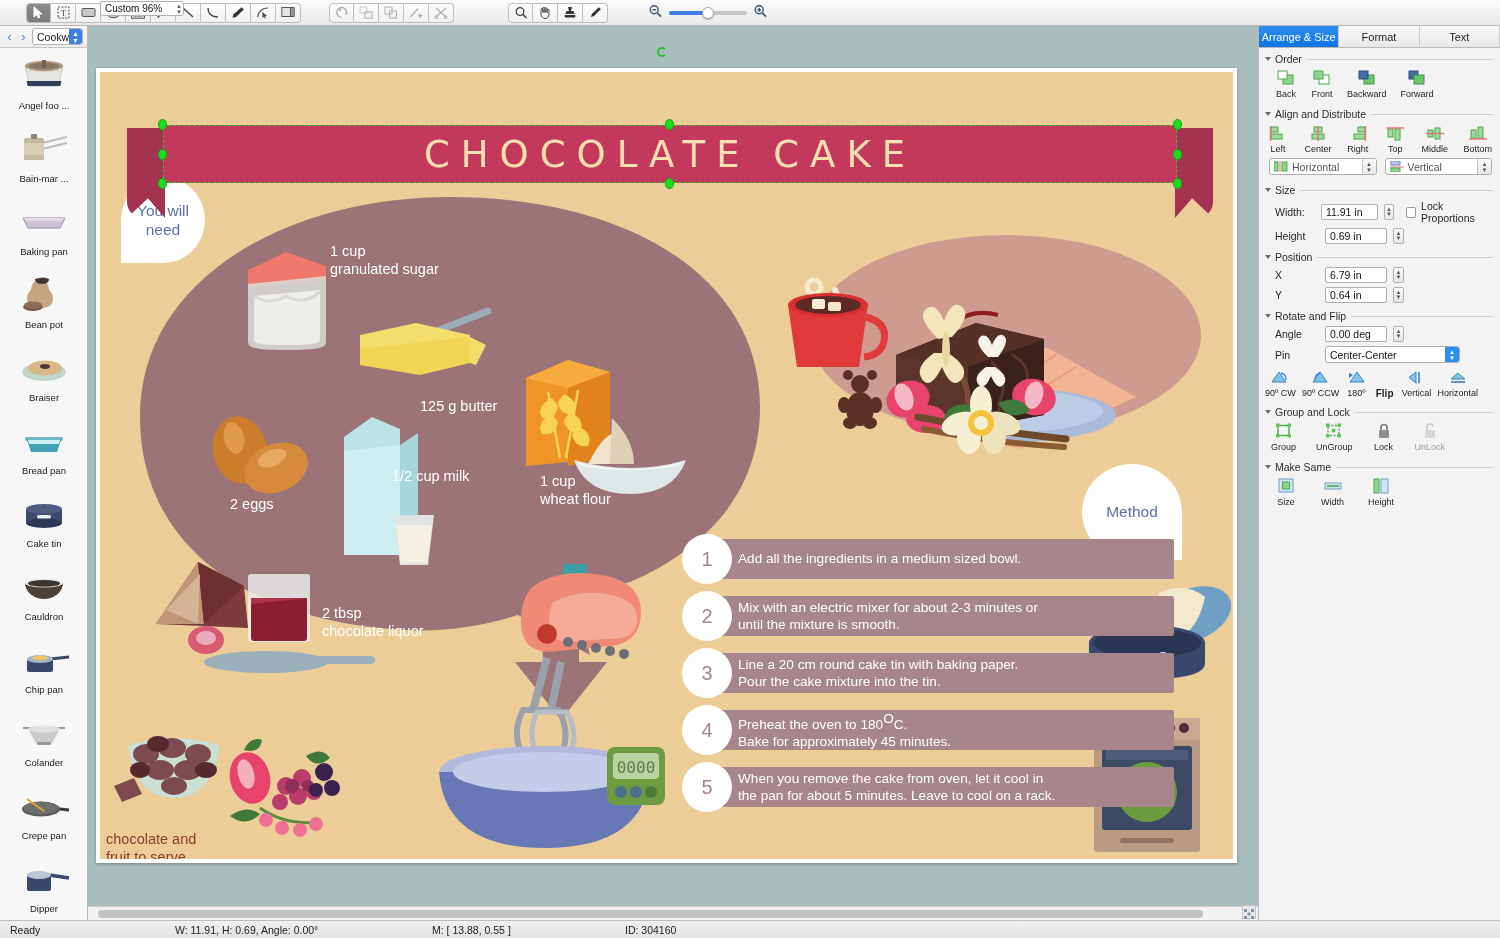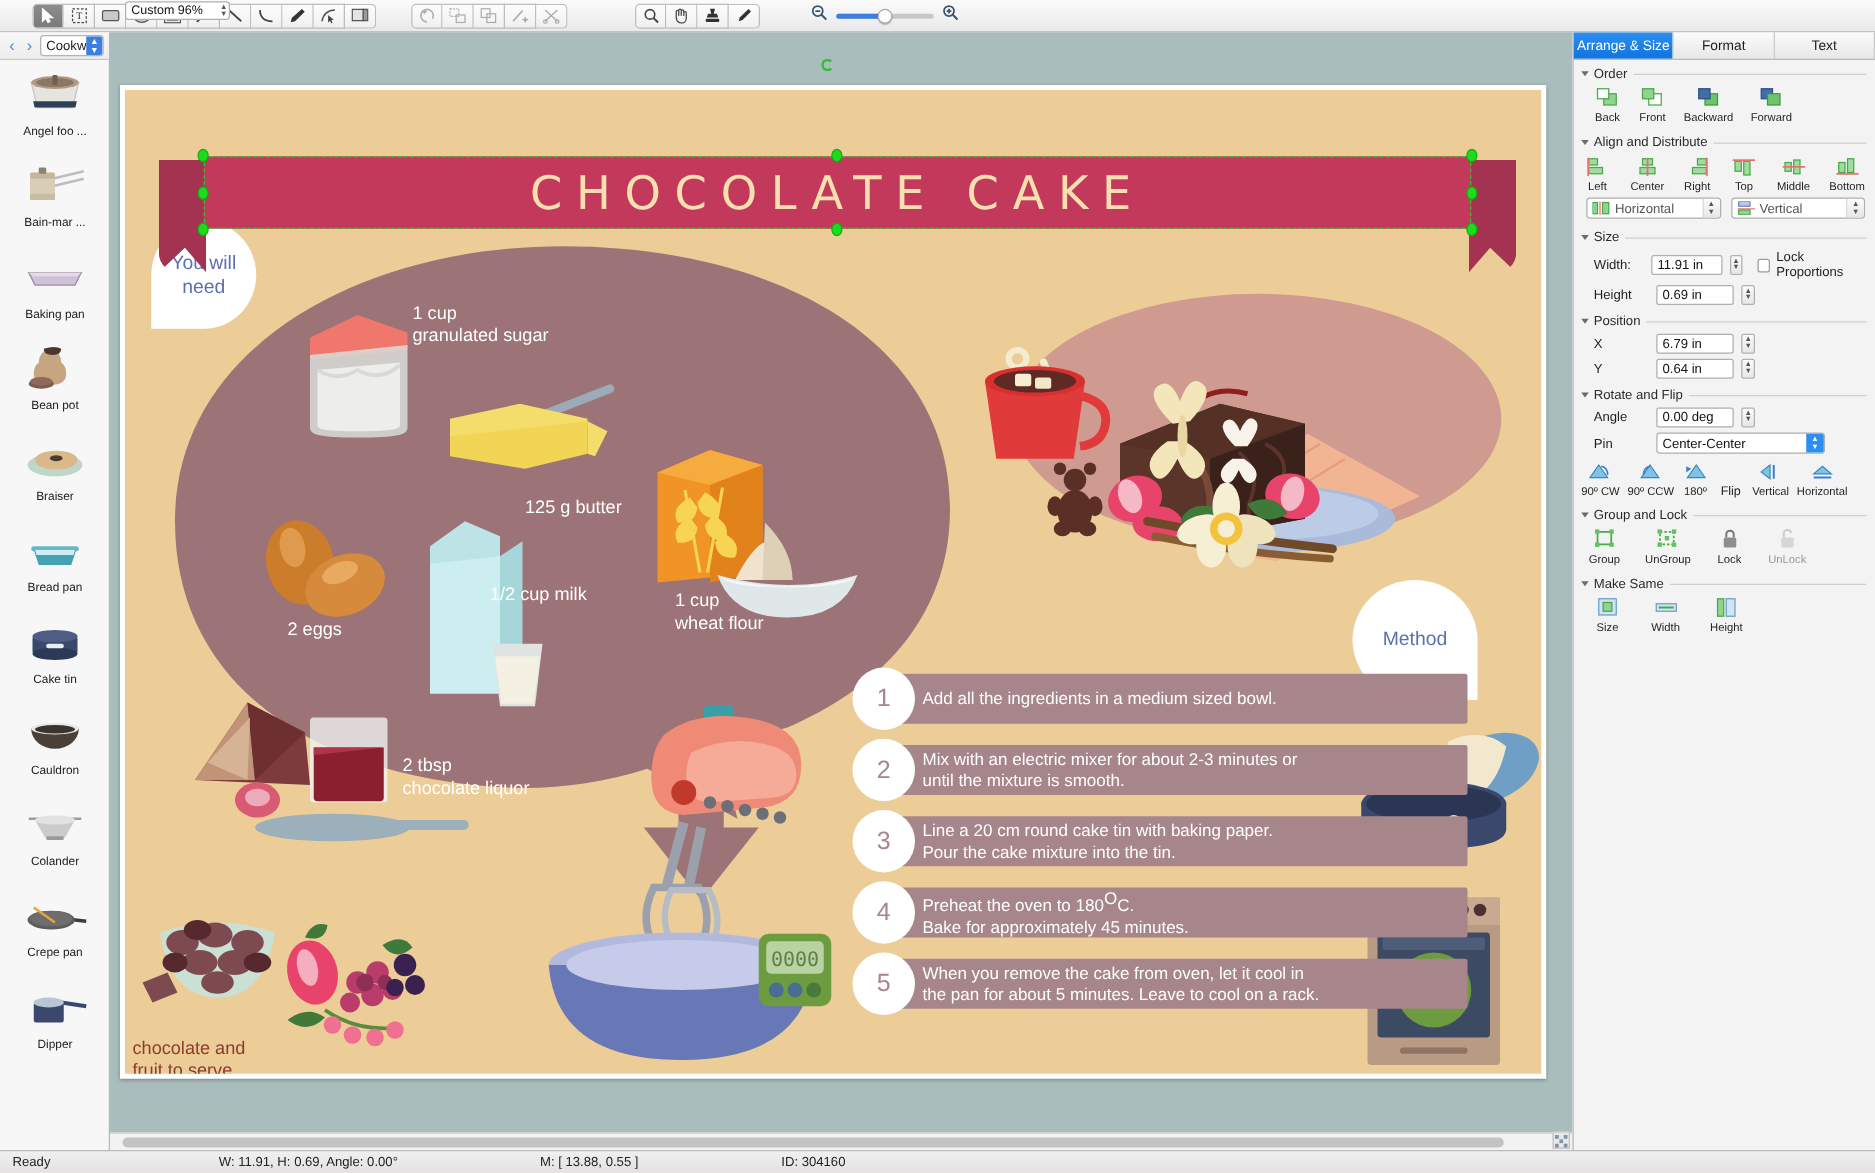--- a/index.html
+++ b/index.html
@@ -471,20 +471,31 @@
           <svg width="54" height="42" viewBox="0 0 54 42">
             <path d="M9 16 a18 15 0 0 0 36 0" fill="none" stroke="#d4d4d4" stroke-width="1.8"></path>
             <path d="M8 17 h38 a19 16 0 0 1 -38 0z" fill="#4a4038"></path>
             <ellipse cx="27" cy="17" rx="19" ry="4.6" fill="#e7e7e7"></ellipse>
             <ellipse cx="27" cy="17.4" rx="16" ry="3.4" fill="#3b342e"></ellipse>
           </svg>
         </div>
         <div class="cap">Cauldron</div>
       </div>
 
+      <div class="shape-item">
+        <div class="glyph">
+          <svg width="54" height="40" viewBox="0 0 54 40">
+            <line x1="33" y1="19" x2="52" y2="17" stroke="#3b486d" stroke-width="3"></line>
+            <rect x="10" y="19" width="26" height="13" rx="2" fill="#3b486d"></rect>
+            <ellipse cx="23" cy="19" rx="13" ry="4" fill="#9fb3c9"></ellipse>
+            <ellipse cx="23" cy="18" rx="8" ry="2.6" fill="#e6c66a"></ellipse>
+          </svg>
+        </div>
+        <div class="cap">Chip pan</div>
+      </div>
 
       <div class="shape-item">
         <div class="glyph">
           <svg width="54" height="40" viewBox="0 0 54 40">
             <line x1="6" y1="15" x2="48" y2="15" stroke="#9a9a9a" stroke-width="2"></line>
             <path d="M11 16 h32 l-8 14 h-16z" fill="#cbcbcb"></path>
             <ellipse cx="27" cy="16" rx="16" ry="3.6" fill="#e2e2e2"></ellipse>
             <rect x="20" y="29" width="14" height="3" rx="1" fill="#9a9a9a"></rect>
           </svg>
         </div>
@@ -1138,21 +1149,21 @@
         <div class="ibox">
           <svg width="20" height="15" viewBox="0 0 20 15">
               <path d="M4 12 L11 2 L18 12z" fill="#7fc4e8" stroke="#3b87b8"></path>
               <path d="M3 3 l4 2 l-4 3z" fill="#3b7fd0"></path>
             </svg>
         </div>
         <div class="lbl">180º</div>
       </div>
       <div class="icell" style="justify-content:center;">
         <div class="ibox"></div>
-        <div class="lbl" style="font-size:10px;">Flip</div>
+        <div class="lbl" style="font-size:10px;font-weight:bold;">Flip</div>
       </div>
       <div class="icell">
         <div class="ibox">
           <svg width="20" height="15" viewBox="0 0 20 15">
               <path d="M9 2 L9 13 L2 7.5z" fill="#7fc4e8" stroke="#3b87b8"></path>
               <line x1="12" y1="2" x2="12" y2="13" stroke="#3b7fd0" stroke-width="1.6"></line>
             </svg>
         </div>
         <div class="lbl">Vertical</div>
       </div>

